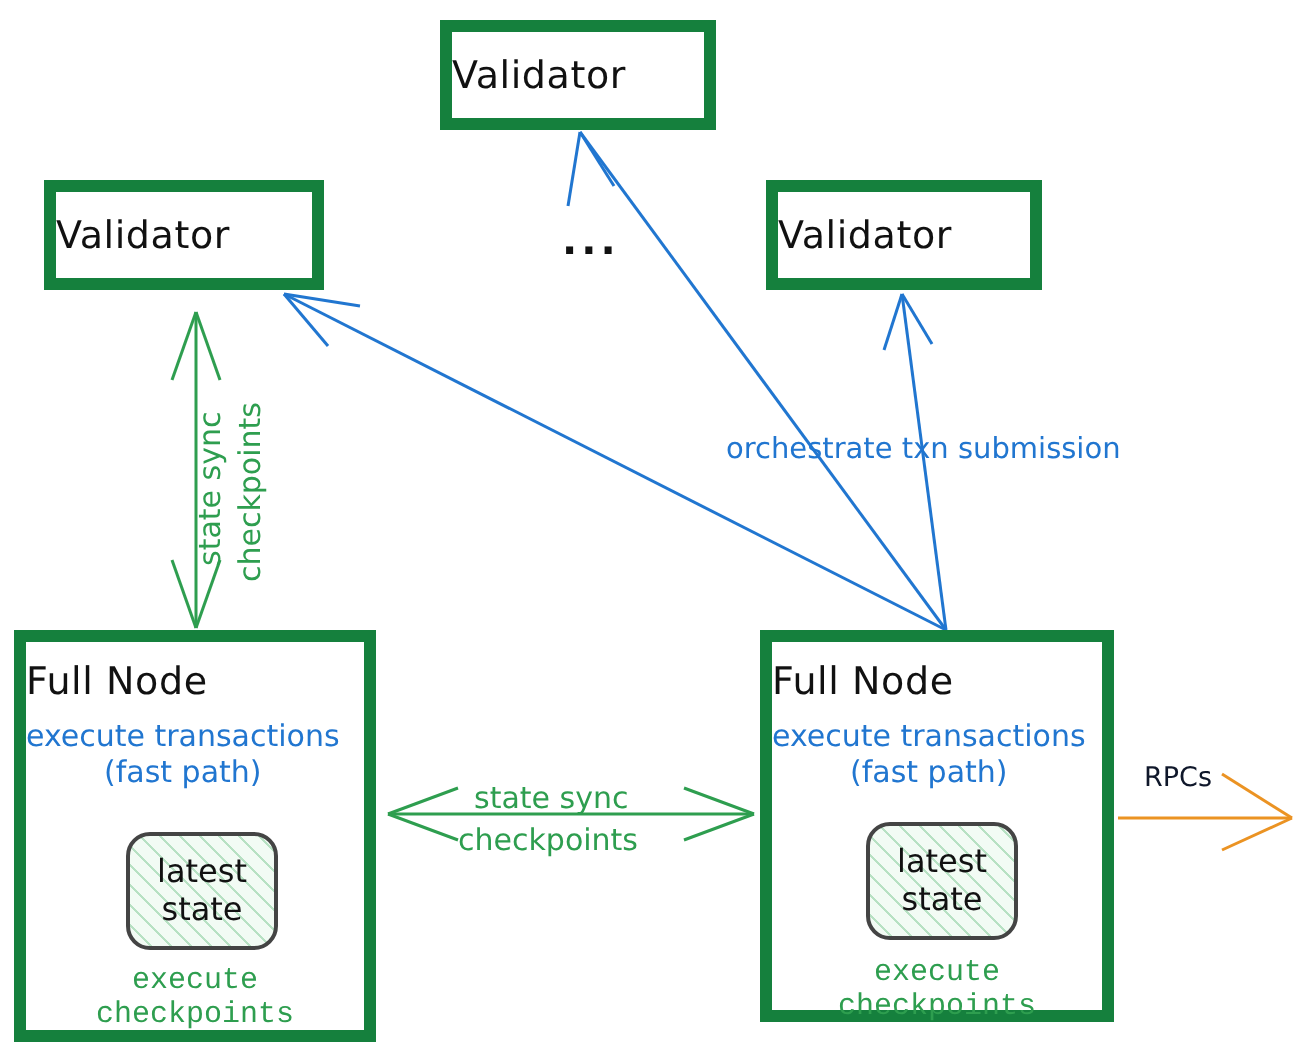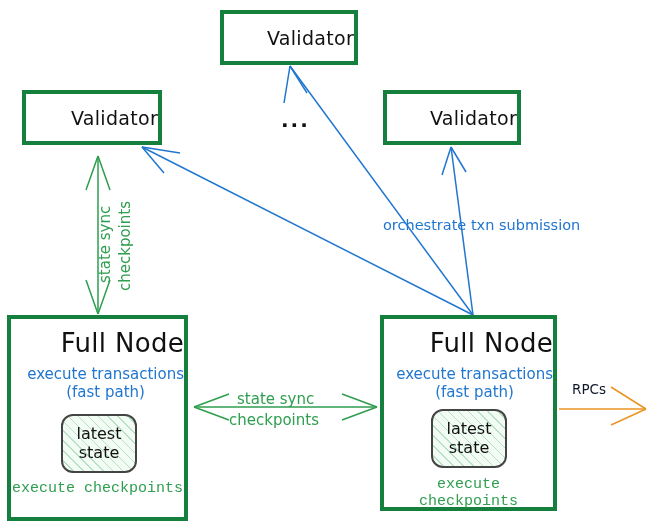--- a/index.html
+++ b/index.html
@@ -21,38 +21,38 @@
     top: 0;
     width: 651px;
     height: 526px;
     pointer-events: none;
   }
 
   
   .node-box {
     position: absolute;
     box-sizing: border-box;
-    border: 4px solid #15803d;
+    border: 6px solid #15803d;
     background: #ffffff;
     display: flex;
     flex-direction: column;
-    align-items: flex-end;
+    align-items: flex-start;
   }
   .validator-box {
     justify-content: center;
   }
   .validator-label {
     font-size: 19px;
     color: #111111;
     letter-spacing: 0.3px;
     font-family: "DejaVu Sans", sans-serif;
   }
 
   .fullnode-title {
-    font-size: 26px;
+    font-size: 19px;
     color: #111111;
     margin-top: 9px;
     letter-spacing: 0.3px;
   }
   .fullnode-blue {
     font-size: 15px;
     color: #2176d0;
     text-align: center;
     line-height: 1.22;
     margin-top: 7px;
@@ -96,21 +96,20 @@
   }
   .lbl-ellipsis {
     font-size: 20px;
     color: #111111;
     letter-spacing: 2px;
     font-weight: bold;
   }
   .lbl-blue {
     font-size: 14.5px;
     color: #2176d0;
-    margin-left: 20px;
   }
   .lbl-green {
     font-size: 15px;
     color: #2e9e4f;
   }
   .lbl-orange {
     font-size: 13.5px;
     color: #0f172a;
   }
   .rot-green {

